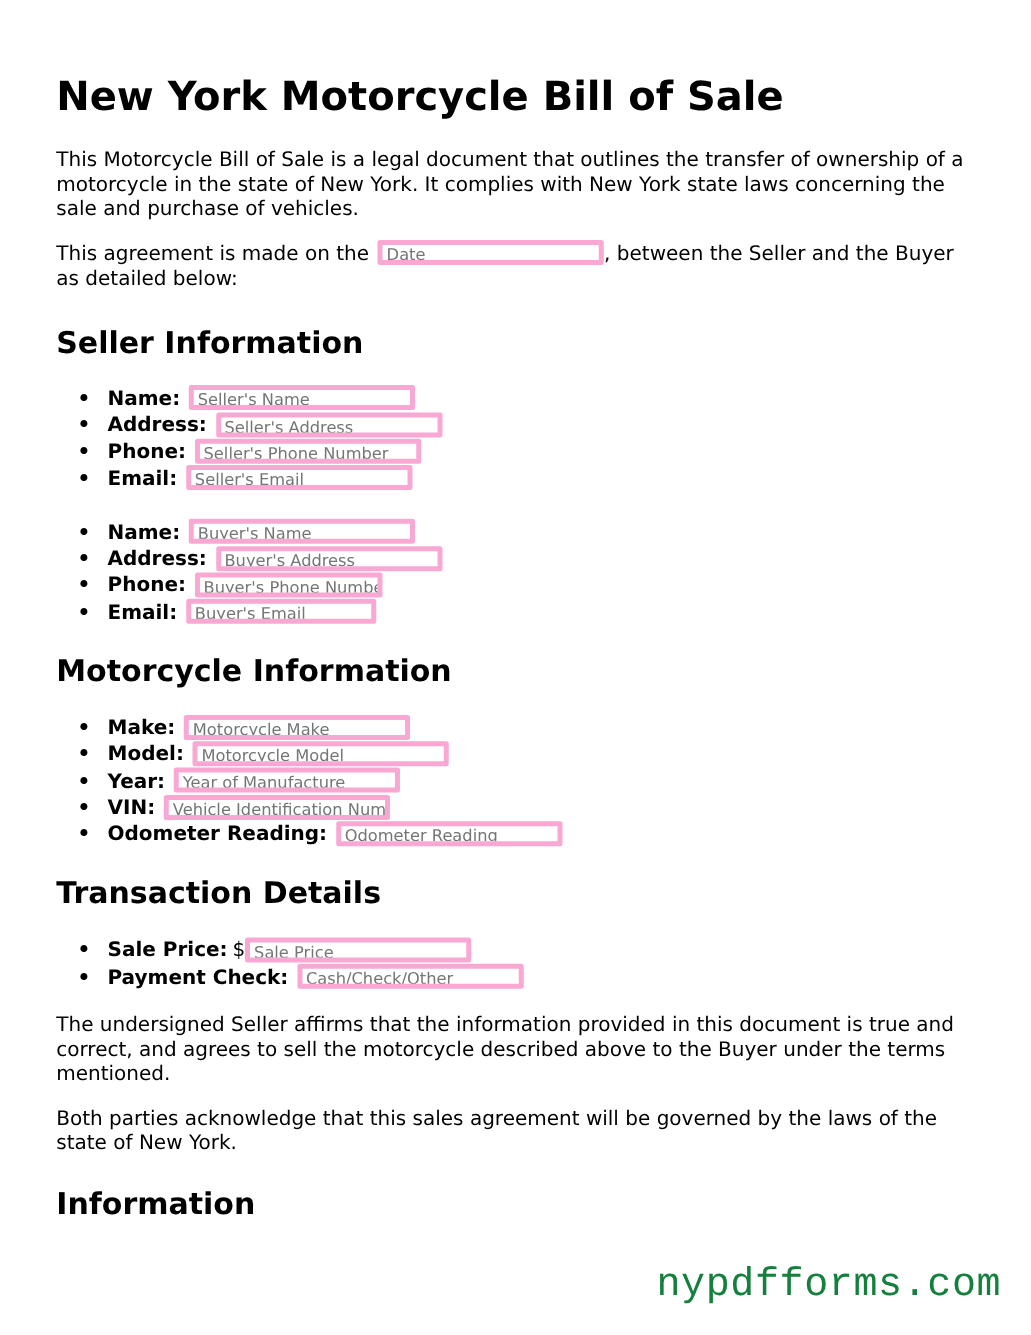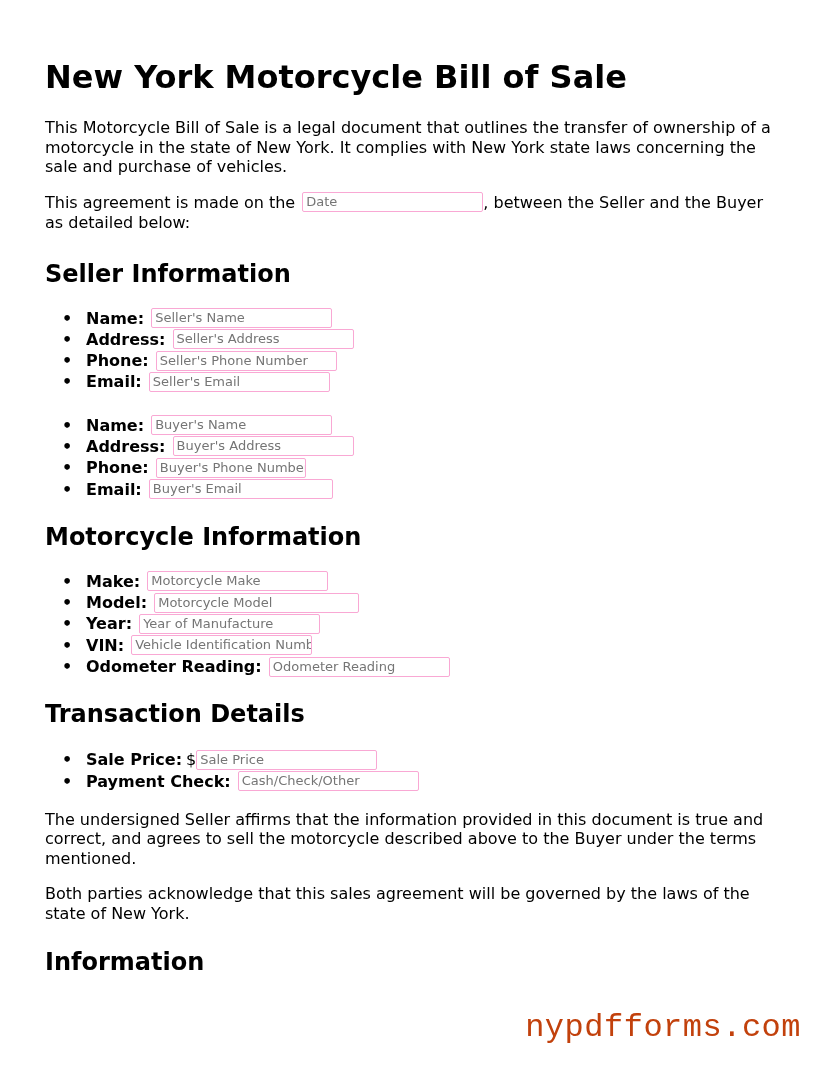--- a/index.html
+++ b/index.html
@@ -64,21 +64,21 @@
     }
     li .lbl {
       font-weight: bold;
       margin-left: 18px;
     }
     .field {
       display: inline-block;
       box-sizing: border-box;
       width: 181px;
       height: 20px;
-      border: 1px solid #f9a8d4;
+      border: 4px solid #f9a8d4;
       border-radius: 2px;
       vertical-align: middle;
       position: relative;
       top: -1px;
       overflow: hidden;
       background: #ffffff;
       padding: 0 3px;
       font-size: 13px;
       line-height: 18px;
       color: #757575;
@@ -104,21 +104,21 @@
     p.law { margin-top: 16px; }
     #sec-sign { margin-top: 24px; }
 
     .watermark {
       position: absolute;
       right: 24px;
       top: 1010px;
       font-family: "Liberation Mono", monospace;
       font-size: 32px;
       line-height: 36px;
-      color: #c2410c;
+      color: #15803d;
       letter-spacing: 0.5px;
     }
   </style>
 </head>
 <body>
 
 <div class="page">
 
   <h1>New York Motorcycle Bill of Sale</h1>
 
@@ -149,21 +149,21 @@
       <li>
         <span class="bullet">•</span><span class="lbl">Name:</span> <span class="field" style="width:181px">Buyer's Name</span>
       </li>
       <li>
         <span class="bullet">•</span><span class="lbl">Address:</span> <span class="field" style="width:181px">Buyer's Address</span>
       </li>
       <li>
         <span class="bullet">•</span><span class="lbl">Phone:</span> <span class="field" style="width:150px">Buyer's Phone Number</span>
       </li>
       <li>
-        <span class="bullet">•</span><span class="lbl">Email:</span> <span class="field" style="width:184px">Buyer's Email</span>
+        <span class="bullet">•</span><span class="lbl">Email:</span> <span class="field" style="width:152px">Buyer's Email</span>
       </li>
     </ul>
   </section>
 
   <section id="sec-moto">
     <h2>Motorcycle Information</h2>
     <ul>
       <li>
         <span class="bullet">•</span><span class="lbl">Make:</span> <span class="field" style="width:181px">Motorcycle Make</span>
       </li>

